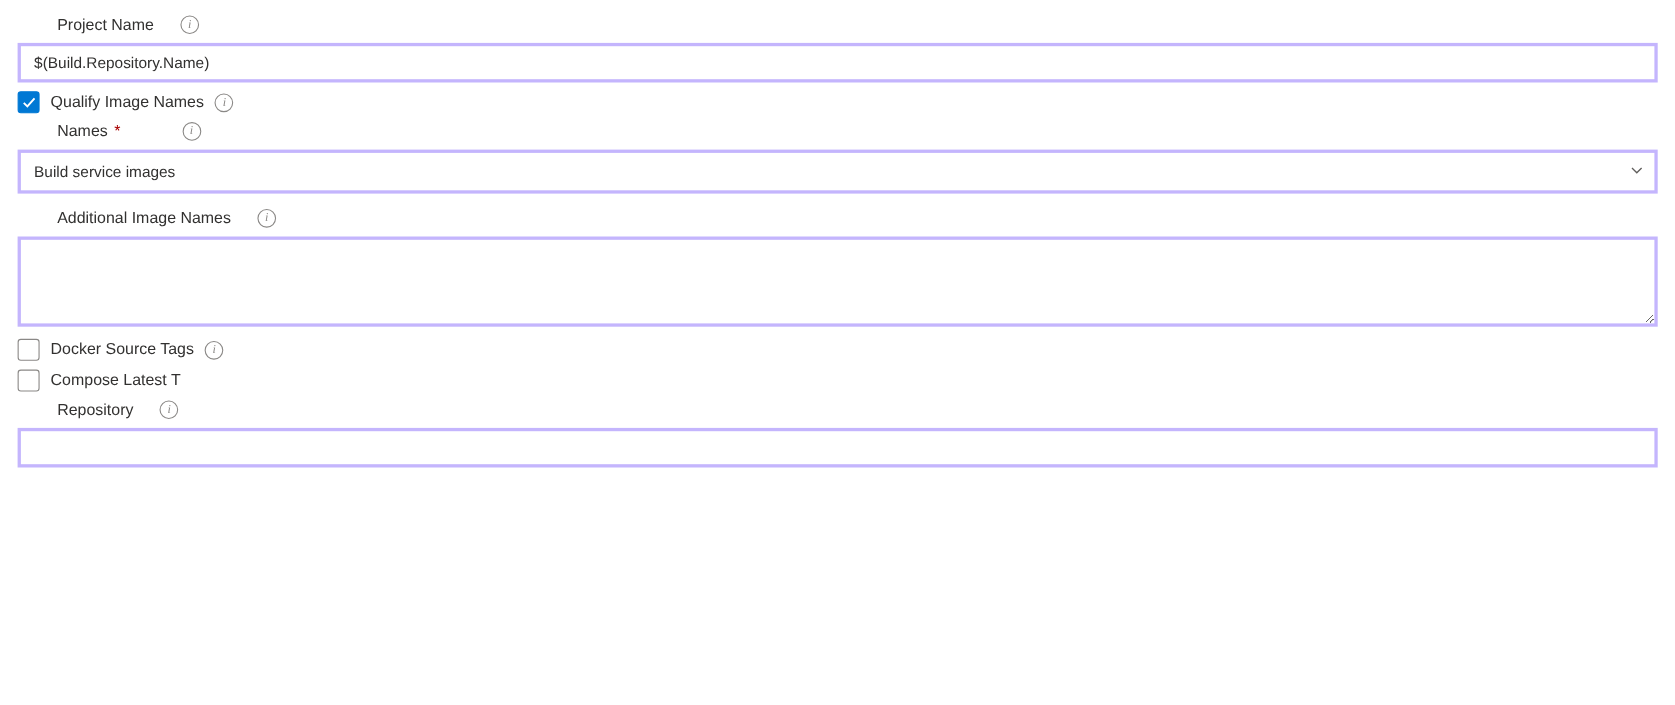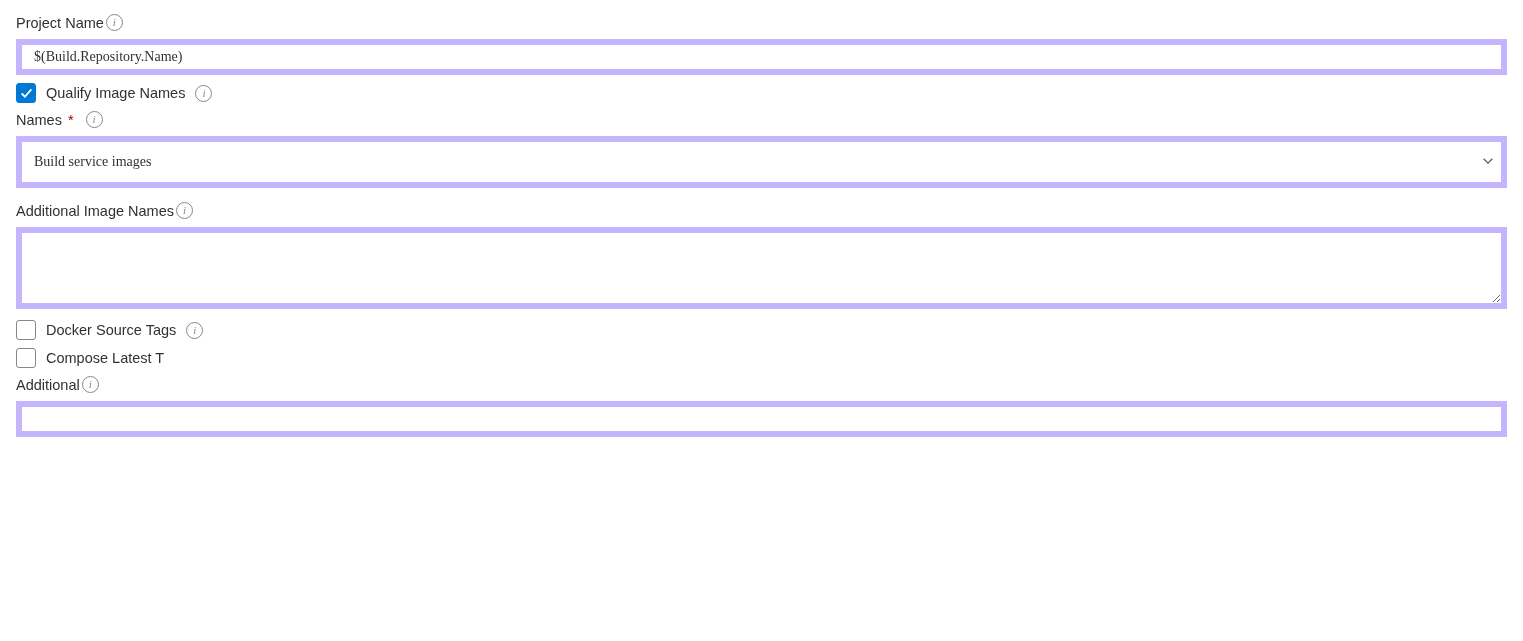--- a/index.html
+++ b/index.html
@@ -8,54 +8,55 @@
       font-size: 14px;
       color: #323130;
       background: #fff;
       padding: 8px 16px;
       width: 1523px;
     }
     .field-row { margin-bottom: 8px; }
     .label-line {
       display: flex;
       align-items: center;
-      gap: 2px;
+      gap: 24px;
       margin-bottom: 8px;
       margin-top: 6px;
       font-size: 14.5px;
       color: #323130;
+      margin-left: 36px;
     }
     .required { color: #a80000; margin-left: 2px; }
     .info-icon {
       display: inline-flex;
       align-items: center;
       justify-content: center;
       width: 17px; height: 17px;
       border: 1px solid #8a8886;
       border-radius: 50%;
       font-size: 11px;
       color: #8a8886;
       font-family: Georgia, serif;
       font-style: italic;
       line-height: 1;
       cursor: pointer;
       user-select: none;
     }
     .text-input, .select-input, .textarea-input {
       width: 100%;
-      border: 6px solid #c4b5fd;
-      font-family: Liberation Serif, serif;
+      border: 3px solid #c4b5fd;
+      font-family: Liberation Sans, sans-serif;
       font-size: 14px;
       color: #323130;
       background: #fff;
     }
     .text-input { height: 36px; padding: 0 12px; }
     .select-wrap { position: relative; width: 100%; }
     .select-input {
-      height: 52px;
+      height: 40px;
       padding: 0 32px 0 12px;
       appearance: none; -webkit-appearance: none;
       cursor: pointer;
     }
     .chevron {
       position: absolute;
       right: 12px; top: 50%;
       transform: translateY(-50%);
       pointer-events: none;
       color: #605e5c;
@@ -184,21 +185,21 @@
 
   <div class="checkbox-row">
     <span class="cbox">
       
     </span>
     <span>Compose Latest T</span>
   </div>
 
   <div class="field-row">
     <div class="label-line">
-      <span>Additional</span>
+      <span>Repository</span>
       <span class="info-icon">i</span>
     </div>
     <input class="text-input" type="text" value="" style="">
   </div>
 
   <div class="tooltip-callout">
     <div class="tooltip-beak"></div>
     <div class="tooltip-body">Docker Compose command options. Ex:
 For build command,
 --pull --compress --parallel</div>

